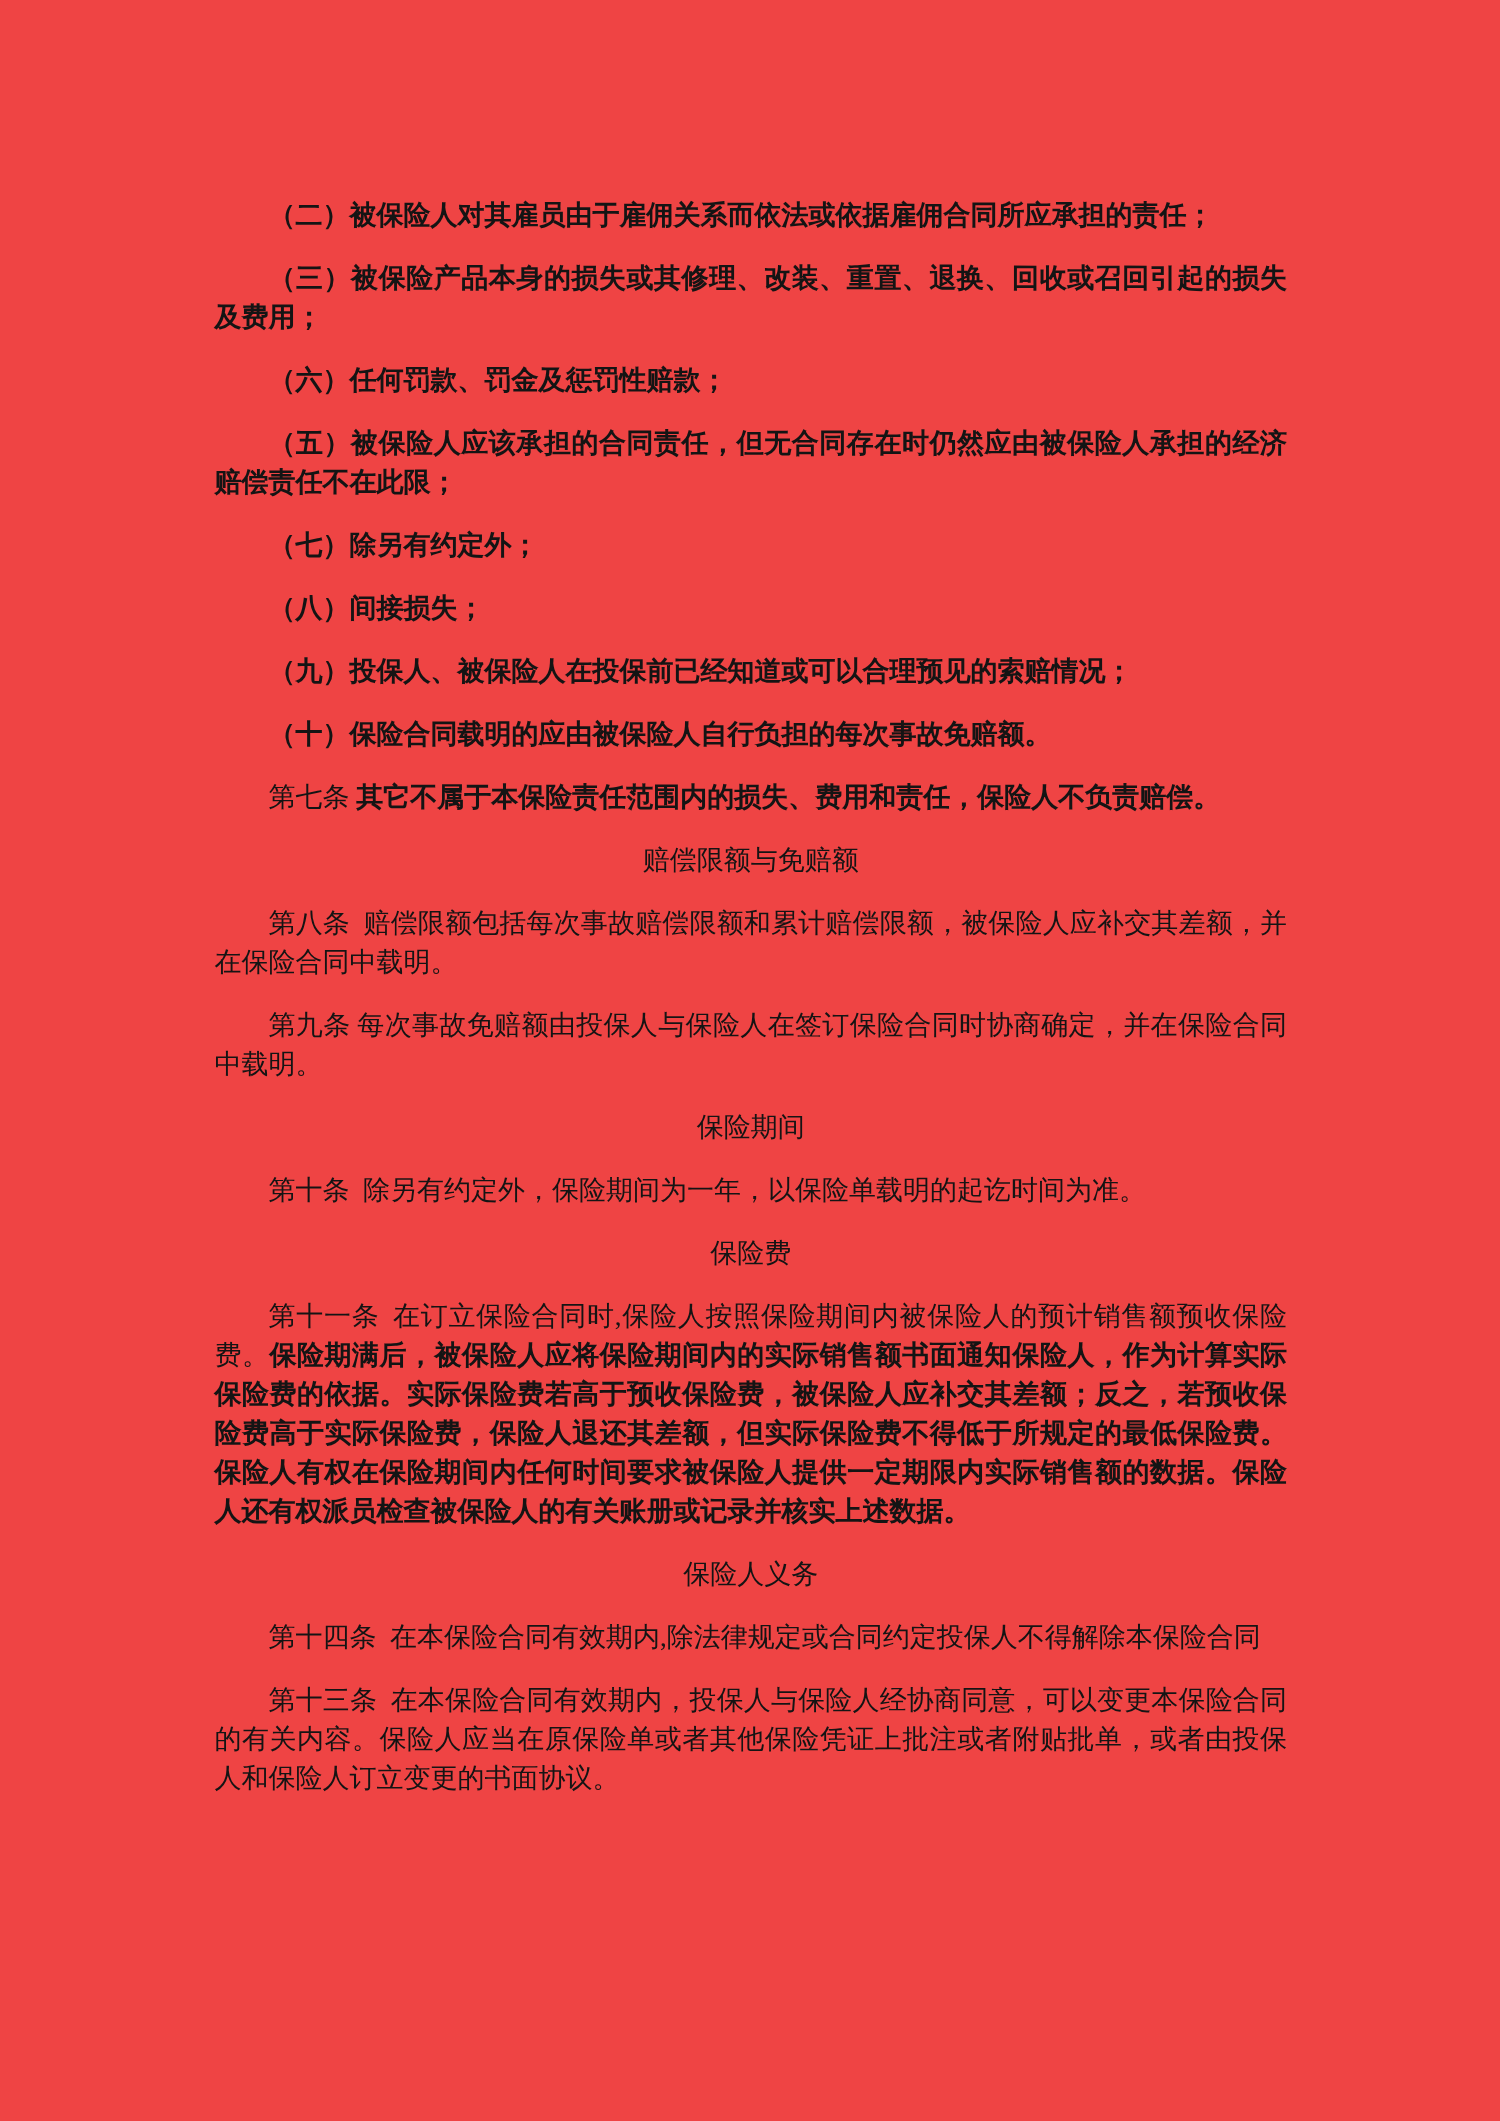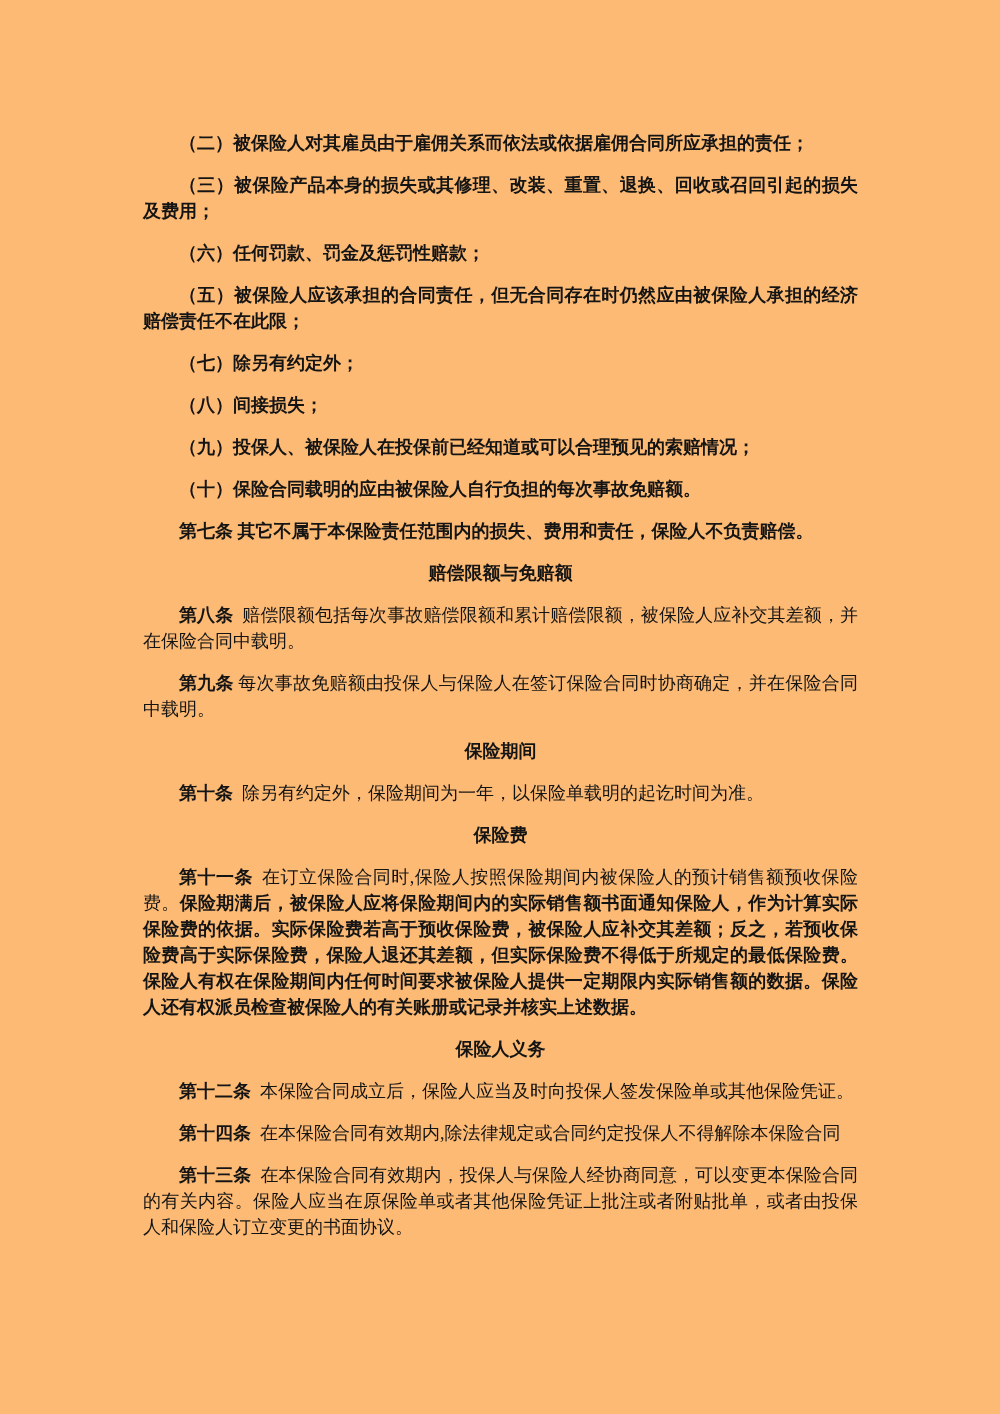--- a/index.html
+++ b/index.html
@@ -4,21 +4,21 @@
 <style>
   html, body {
     margin: 0;
     padding: 0;
     background: #ffffff;
   }
   .page {
     position: relative;
     width: 1000px;
     height: 1414px;
-    background: #fdba74;
+    background: #ef4444;
     overflow: hidden;
     font-family: "Liberation Serif", "DejaVu Serif", serif;
     color: #141414;
   }
   .content {
     position: absolute;
     top: 0;
     left: 143px;
     width: 715px;
     padding-top: 114px;
@@ -27,35 +27,35 @@
   }
   .para {
     margin: 16px 0;
     text-indent: 2em;
     text-align: justify;
   }
   .para.bold {
     font-weight: bold;
   }
   .label {
-    font-weight: bold;
+    font-weight: normal;
     margin-right: 0.5em;
     margin-top: 48px;
   }
   .label.gap-narrow {
     margin-right: 0.25em;
   }
   .bold-seg {
     font-weight: bold;
   }
   .heading {
     margin: 16px 0;
     font-size: 18px;
     line-height: 26px;
-    font-weight: bold;
+    font-weight: normal;
     text-align: center;
     text-indent: 0;
   }
 </style>
 </head>
 <body>
 
 <div class="page">
   <div class="content">
 
@@ -79,20 +79,19 @@
     <h2 class="heading">保险期间</h2>
 
     <p class="para"><span class="label">第十条</span><span>除另有约定外，保险期间为一年，以保险单载明的起讫时间为准。</span></p>
 
     <h2 class="heading">保险费</h2>
 
     <p class="para"><span class="label">第十一条</span><span>在订立保险合同时,保险人按照保险期间内被保险人的预计销售额预收保险费。</span><span class="bold-seg">保险期满后，被保险人应将保险期间内的实际销售额书面通知保险人，作为计算实际保险费的依据。实际保险费若高于预收保险费，被保险人应补交其差额；反之，若预收保险费高于实际保险费，保险人退还其差额，但实际保险费不得低于所规定的最低保险费。保险人有权在保险期间内任何时间要求被保险人提供一定期限内实际销售额的数据。保险人还有权派员检查被保险人的有关账册或记录并核实上述数据。</span></p>
 
     <h2 class="heading">保险人义务</h2>
 
-    <p class="para"><span class="label">第十二条</span><span>本保险合同成立后，保险人应当及时向投保人签发保险单或其他保险凭证。</span></p>
 
     <p class="para"><span class="label">第十四条</span><span>在本保险合同有效期内,除法律规定或合同约定投保人不得解除本保险合同</span></p>
 
     <p class="para"><span class="label">第十三条</span><span>在本保险合同有效期内，投保人与保险人经协商同意，可以变更本保险合同的有关内容。保险人应当在原保险单或者其他保险凭证上批注或者附贴批单，或者由投保人和保险人订立变更的书面协议。</span></p>
 
   </div>
 </div>
 
 </body></html>

